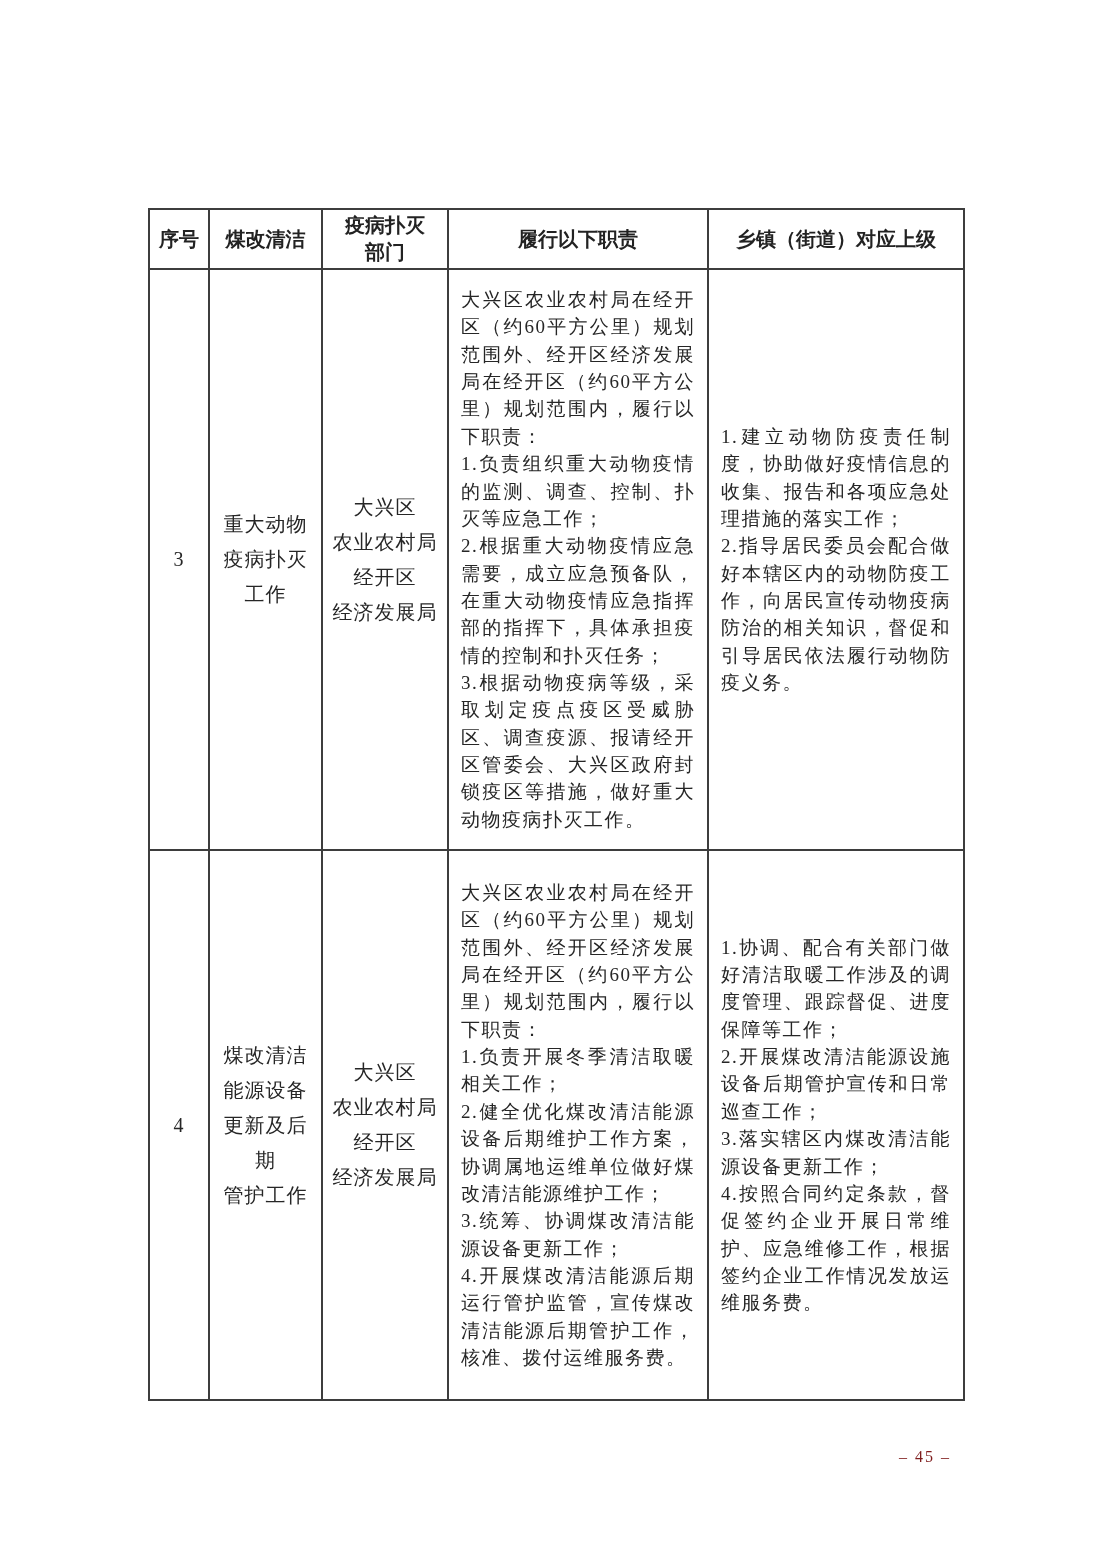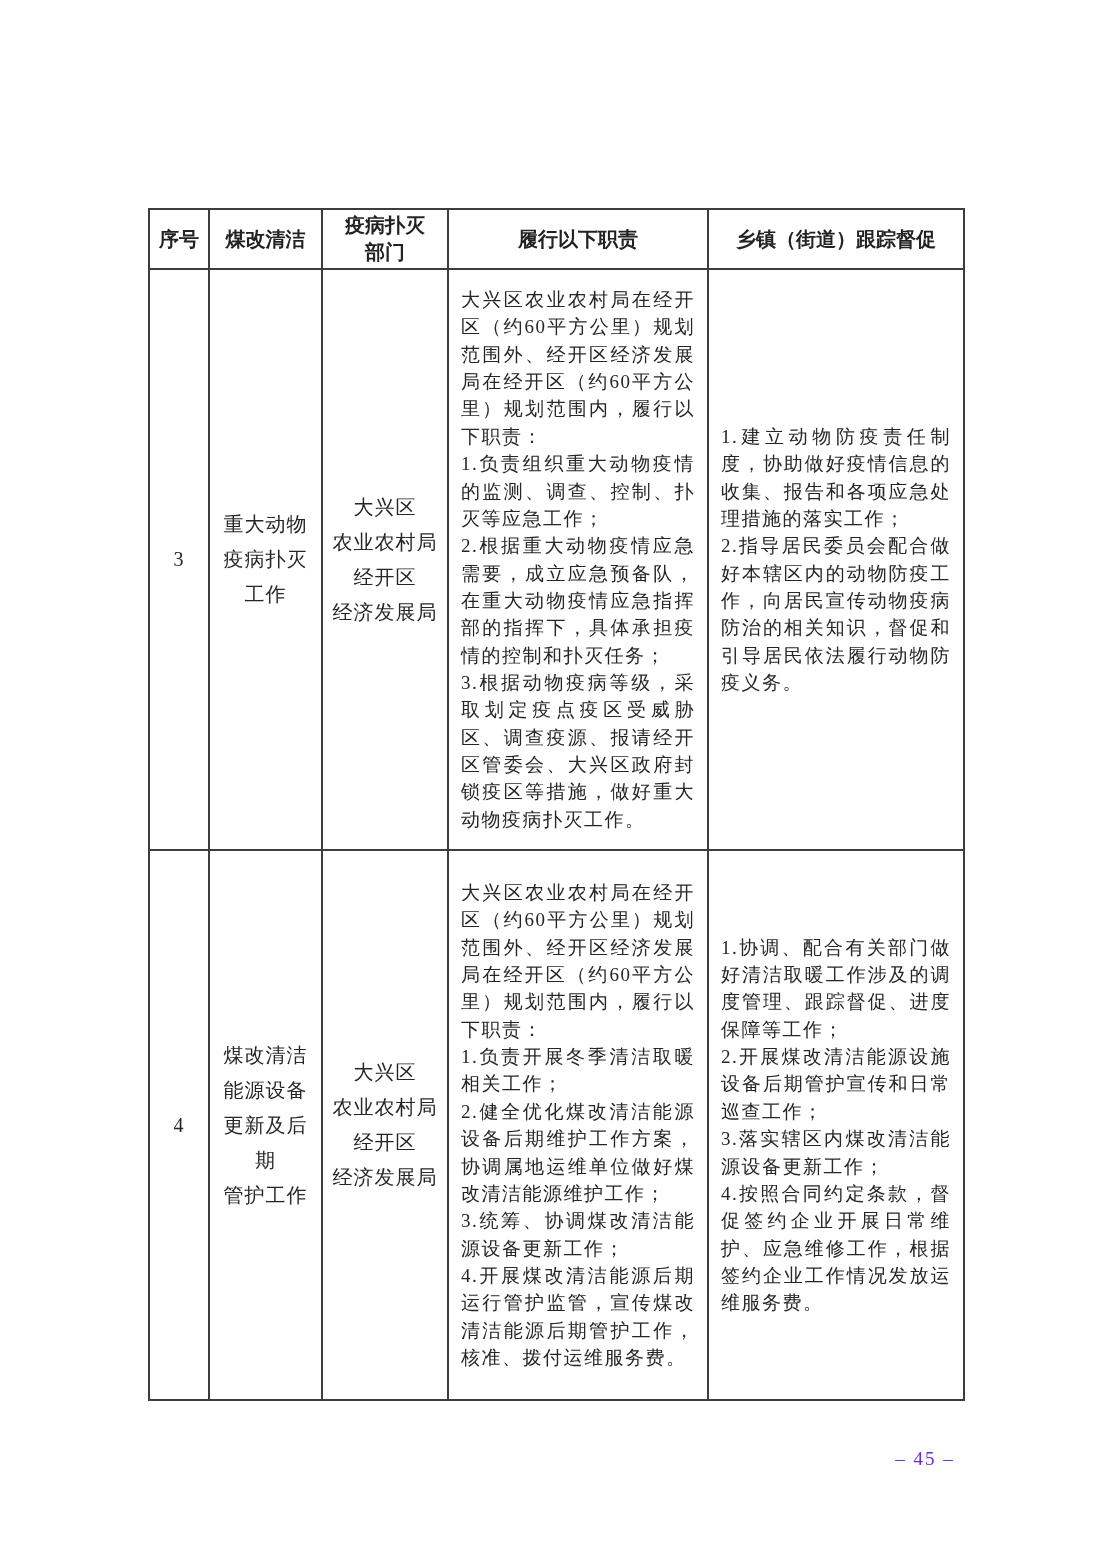--- a/index.html
+++ b/index.html
@@ -61,23 +61,23 @@
     border-radius: 12px;
   }
   tr.row-3 { height: 545px; }
   tr.row-4 { height: 550px; }
   .page-number {
     position: absolute;
     left: 870px;
     top: 1448px;
     width: 110px;
     text-align: center;
-    font-size: 19px;
+    font-size: 16px;
     letter-spacing: 2px;
-    color: #6d28d9;
+    color: #7f1d1d;
   }
 </style>
 </head>
 <body>
 
 <div class="page">
 
   <table class="doc-table">
     <colgroup>
       <col style="width:60px">
@@ -86,21 +86,21 @@
       <col style="width:260px">
       <col style="width:256px">
     </colgroup>
     <thead>
       <tr>
         <th>序号</th>
         <th>煤改清洁</th>
         <th>疫病扑灭
 部门</th>
         <th>履行以下职责</th>
-        <th>乡镇（街道）跟踪督促</th>
+        <th>乡镇（街道）对应上级</th>
       </tr>
     </thead>
     <tbody>
       <tr class="row-3">
         <td class="cell-center">3</td>
         <td class="cell-center">重大动物
 疫病扑灭
 工作</td>
         <td class="cell-center">大兴区
 农业农村局

